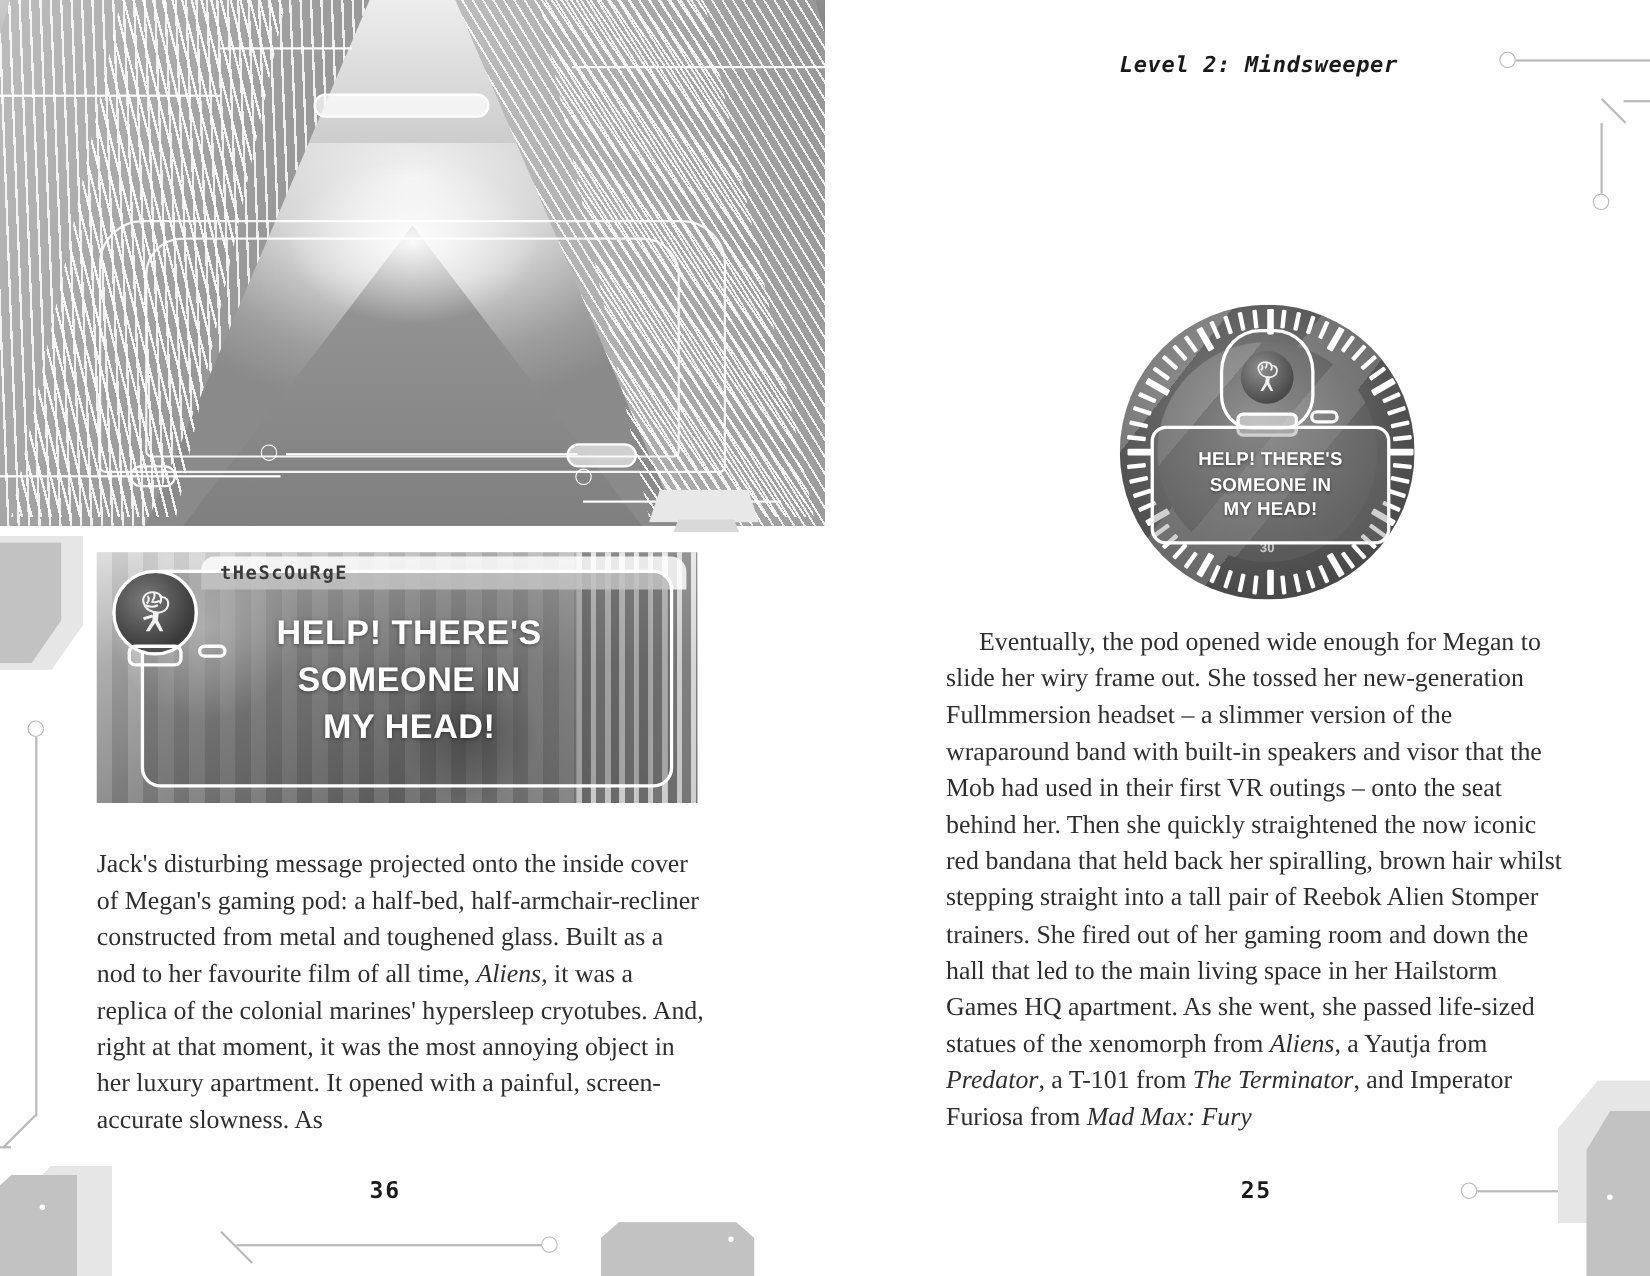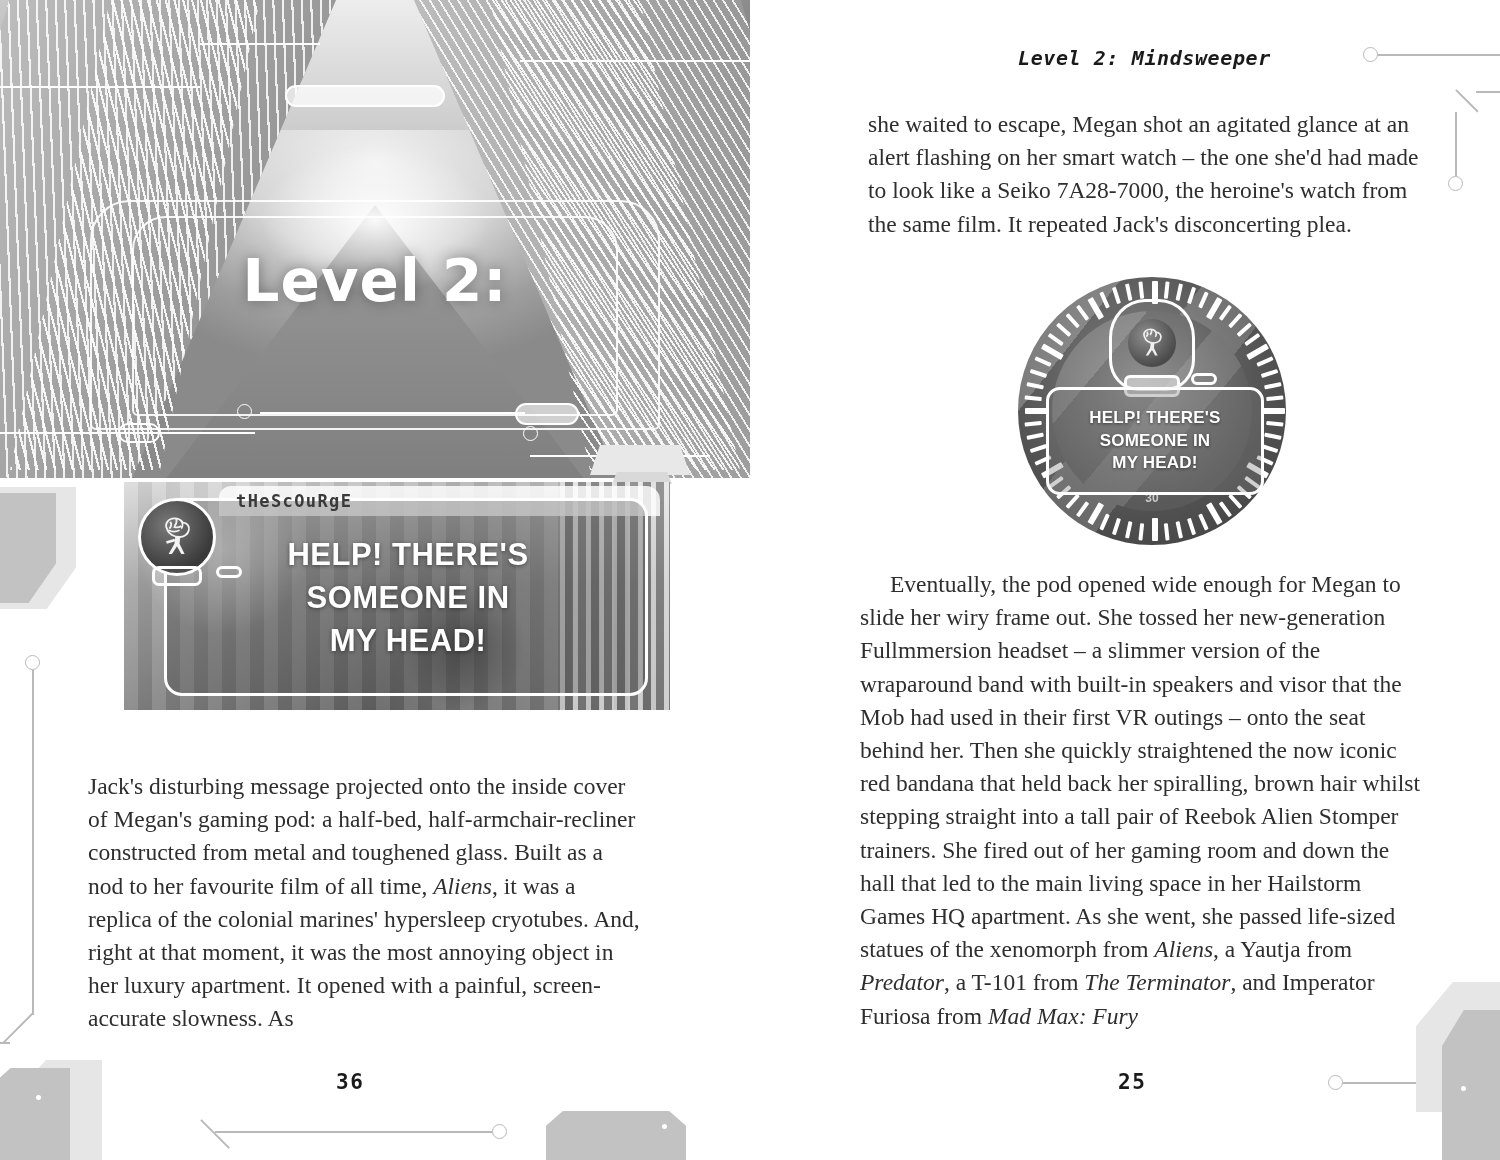--- a/index.html
+++ b/index.html
@@ -112,26 +112,25 @@
     position:absolute; left:590px; top:445px; width:100px; height:30px;
     background:#e8e8e8; clip-path: polygon(10% 0,90% 0,100% 100%,0 100%);
   }
   .hero-notch2 {
     position:absolute; left:612px; top:472px; width:60px; height:12px;
     background:#d9d9d9; clip-path: polygon(8% 0,92% 0,100% 100%,0 100%);
   }
 
   
   .msg-card {
-    position: absolute; left: 88px; top: 482px; width: 546px; height: 228px;
+    position: absolute; left: 88px; top: 502px; width: 546px; height: 228px;
     overflow: hidden;
     background:
       linear-gradient(115deg, rgba(255,255,255,.25) 0%, rgba(0,0,0,.12) 55%, rgba(255,255,255,.18) 100%),
       linear-gradient(180deg,#cfcfcf 0%, #8e8e8e 45%, #6e6e6e 100%);
-    margin-left: 36px;
   }
   .msg-card .photo-blur {
     position:absolute; inset:0;
     background:
       radial-gradient(circle 90px at 62% 72%, rgba(40,40,40,.55), rgba(40,40,40,0) 70%),
       radial-gradient(circle 120px at 18% 30%, rgba(255,255,255,.55), rgba(255,255,255,0) 70%),
       repeating-linear-gradient(90deg, rgba(255,255,255,.10) 0 14px, rgba(0,0,0,.06) 14px 28px);
   }
   .msg-card .stripes-r {
     position:absolute; right:0; top:0; bottom:0; width:110px;
@@ -291,21 +290,20 @@
       <div class="trace trace-h" style="left:260px;top:412px;width:265px;background:#ffffff;"></div>
       <div class="trace trace-h" style="left:530px;top:455px;width:180px;background:#ffffff;"></div>
       <div class="node" style="left:237px;top:404px;border-color:#ffffff;background:transparent;"></div>
       <div class="node" style="left:523px;top:426px;border-color:#ffffff;background:transparent;"></div>
       <div style="position:absolute;left:118px;top:423px;width:42px;height:20px;border:2.5px solid #fff;border-radius:10px;"></div>
       <div style="position:absolute;left:515px;top:403px;width:64px;height:22px;border:2.5px solid #fff;border-radius:11px;background:rgba(255,255,255,.6);"></div>
       <div style="position:absolute;left:285px;top:85px;width:160px;height:22px;border:2.5px solid #fff;border-radius:11px;background:rgba(255,255,255,.72);"></div>
 
 
       <div class="level-title">
-        <div>Level 2:</div>
       </div>
     </div>
     <div class="hero-notch"></div>
     <div class="hero-notch2"></div>
 
     <div class="msg-card">
       <div class="photo-blur"></div>
       <div class="stripes-r"></div>
       <div class="msg-user-plate"></div>
       <div class="msg-bubble"></div>
@@ -361,23 +359,20 @@
 
     <div class="running-head" style="left:268px; top:46px;font-style:italic;">Level 2: Mindsweeper</div>
 
     <div class="node" style="left:613px;top:47px;"></div>
     <div class="trace trace-h" style="left:628px;top:54px;width:150px;"></div>
     <div class="node" style="left:698px;top:176px;"></div>
     <div class="trace trace-v" style="left:705px;top:112px;height:64px;"></div>
     <div class="diag" style="left:705px;top:90px;height:31px;transform:rotate(-45deg);"></div>
     <div class="trace trace-h" style="left:726px;top:91px;width:40px;"></div>
 
-    <div class="body-text right-body-1" id="right-body-1">
-        <p><span>she waited to escape, Megan shot an agitated glance at an alert flashing on her smart watch – the one she'd had made to look like a Seiko 7A28-7000, the heroine's watch from the same film. It repeated Jack's disconcerting plea.</span></p>
-      </div>
 
     <div class="watch">
       <div class="bezel"></div>
       <div id="watch-ticks">
           <div class="tick major" style="transform: rotate(0deg);"></div>
           <div class="tick" style="transform: rotate(6deg);"></div>
           <div class="tick" style="transform: rotate(12deg);"></div>
           <div class="tick" style="transform: rotate(18deg);"></div>
           <div class="tick" style="transform: rotate(24deg);"></div>
           <div class="tick major" style="transform: rotate(30deg);"></div>
@@ -457,21 +452,21 @@
           <div>SOMEONE IN</div>
           <div>MY HEAD!</div>
         </div>
       </div>
     </div>
 
     <div class="body-text right-body-2" id="right-body-2">
         <p class="indent"><span>Eventually, the pod opened wide enough for Megan to slide her wiry frame out. She tossed her new-generation Fullmmersion headset – a slimmer version of the wraparound band with built-in speakers and visor that the Mob had used in their first VR outings – onto the seat behind her. Then she quickly straightened the now iconic red bandana that held back her spiralling, brown hair whilst stepping straight into a tall pair of Reebok Alien Stomper trainers. She fired out of her gaming room and down the hall that led to the main living space in her Hailstorm Games HQ apartment. As she went, she passed life-sized statues of the xenomorph from </span><em>Aliens</em><span>, a Yautja from </span><em>Predator</em><span>, a T-101 from </span><em>The Terminator</em><span>, and Imperator Furiosa from </span><em>Mad Max: Fury</em></p>
       </div>
 
-    <div class="pagenum" style="left:368px; top:1070px;">25</div>
+    <div class="pagenum" style="left:378px; top:1070px;">25</div>
 
     <div class="node" style="left:578px;top:1075px;"></div>
     <div class="trace trace-h" style="left:593px;top:1082px;width:80px;"></div>
     <div class="diag" style="left:672px;top:1082px;height:40px;transform:rotate(-45deg);"></div>
     <div class="trace trace-v" style="left:700px;top:1110px;height:50px;"></div>
 
     <div class="panel light" style="right:-8px;top:982px;width:92px;height:130px;clip-path:polygon(40% 0,100% 0,100% 100%,0 100%,0 34%);"></div>
     <div class="panel" style="right:-20px;top:1010px;width:78px;height:150px;clip-path:polygon(28% 0,100% 0,100% 100%,0 100%,0 24%);"></div>
     <div class="bolt" style="right:32px;top:1084px;"></div>
   </div>

